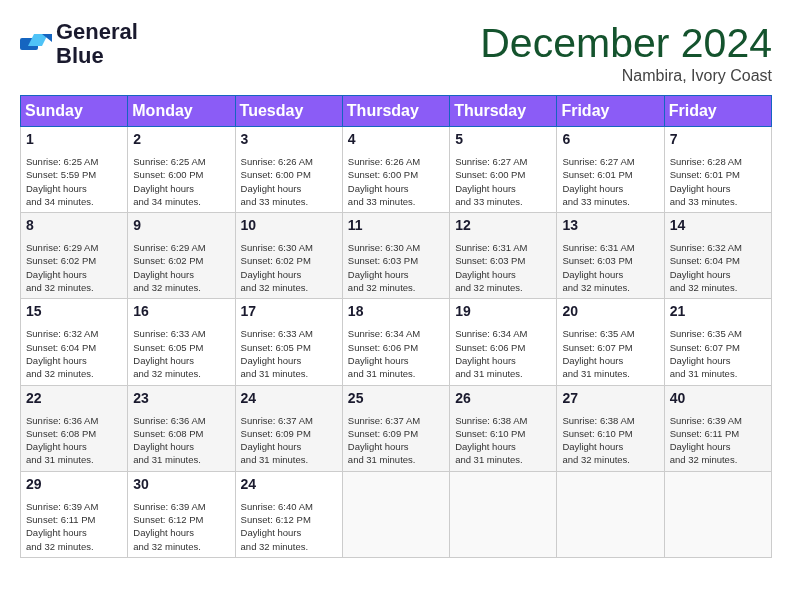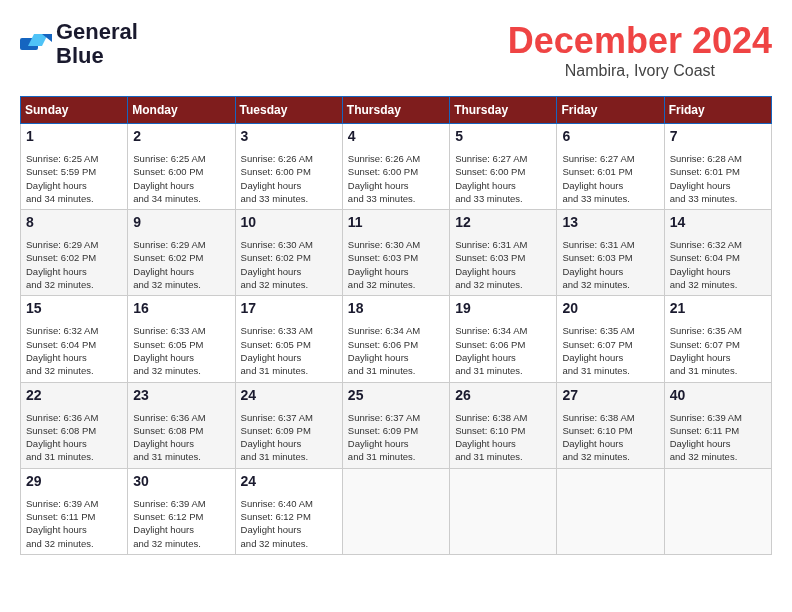--- a/index.html
+++ b/index.html
@@ -7,21 +7,21 @@
       font-family: Arial, sans-serif;
       background: #fff;
       width: 792px;
       min-height: 612px;
       padding: 20px;
     }
     .header {
       display: flex;
       justify-content: space-between;
       align-items: flex-start;
-      margin-bottom: 16px;
+      margin-bottom: 10px;
     }
     .logo {
       display: flex;
       flex-direction: column;
       align-items: flex-start;
     }
     .logo-text {
       font-size: 22px;
       font-weight: bold;
       color: #1a1a2e;
@@ -29,38 +29,37 @@
     }
     .logo-row {
       display: flex;
       align-items: center;
       gap: 4px;
     }
     .title-block {
       text-align: right;
     }
     .month-title {
-      font-size: 36px;
-      font-weight: bold;
-      color: #ef4444;
+      font-size: 41px;
+      font-weight: normal;
+      color: #14532d;
     }
     .location-title {
       font-size: 16px;
       color: #444;
-      text-align: center;
     }
     table {
       width: 100%;
       border-collapse: collapse;
       table-layout: fixed;
     }
     th {
-      background-color: #7f1d1d;
+      background-color: #8b5cf6;
       color: #fff;
-      font-size: 12px;
+      font-size: 16px;
       font-weight: bold;
       padding: 6px 4px;
       text-align: left;
       border: 1px solid #1565c0;
     }
     td {
       vertical-align: top;
       border: 1px solid #ccc;
       padding: 4px 5px;
       font-size: 10px;

